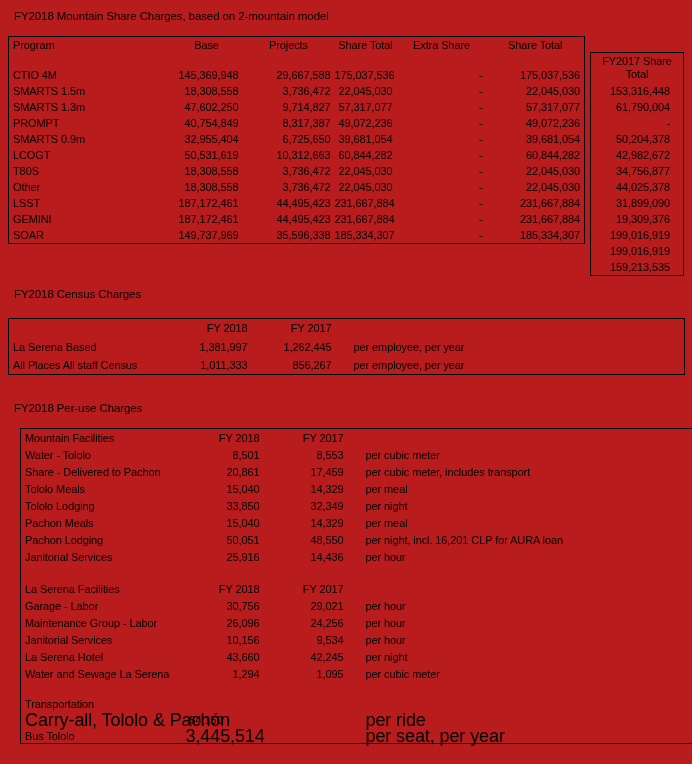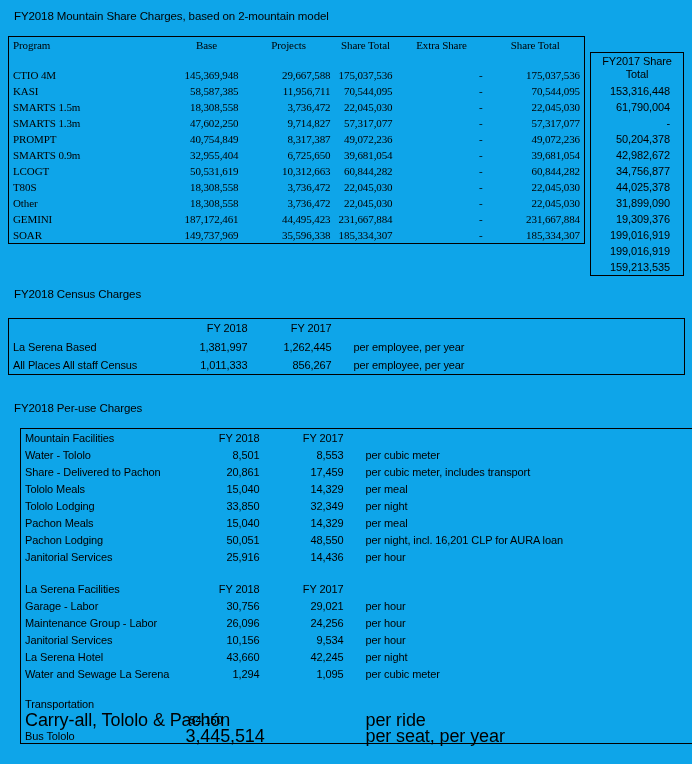--- a/index.html
+++ b/index.html
@@ -1,33 +1,33 @@
 <!DOCTYPE html>
 <html><head>
 <meta charset="utf-8">
 <style>
   html,body{margin:0;padding:0;background:#fff;}
-  #page{position:relative;width:692px;height:764px;background:#0ea5e9;
+  #page{position:relative;width:692px;height:764px;background:#b91c1c;
         font-family:"Liberation Sans",sans-serif;color:#000;letter-spacing:-0.1px;}
   .title{position:absolute;left:14px;font-size:11.5px;white-space:nowrap;}
   #title-share{top:10px;}
   #title-census{top:288px;}
   #title-peruse{top:402px;}
 
   table{border-collapse:collapse;table-layout:fixed;}
   .box{border:1px solid #000;}
   th,td{font-weight:normal;font-size:11px;padding:0;white-space:nowrap;overflow:visible;}
   .num{text-align:right;padding-right:4px;}
   .lbl{text-align:left;padding-left:4px;}
   .ctr{text-align:center;}
   .unit{text-align:left;padding-left:18px;}
 
   
   #share-wrap{position:absolute;top:36px;left:8px;width:678px;height:224px;}
-  #share-main{position:absolute;top:0;left:0;width:576px;font-family:Liberation Serif, serif;}
+  #share-main{position:absolute;top:0;left:0;width:576px;}
   #share-main tr.head th{height:28px;vertical-align:top;padding-top:2px;}
   #share-main tr.row{height:16px;line-height:16px;}
   #fy17-box{position:absolute;top:0;left:582px;width:94px;margin-top:16px;}
   #fy17-box th{height:28px;vertical-align:top;padding-top:2px;text-align:center;
                white-space:normal;line-height:13px;}
   #fy17-box tr.row{height:16px;line-height:16px;}
   #fy17-box td{text-align:right;padding-right:13px;}
 
   
   #census-table{position:absolute;top:318px;left:8px;width:676px;}
@@ -74,28 +74,20 @@
       </tr>
       <tr class="row">
         <td class="lbl">CTIO 4M</td>
         <td class="num">145,369,948</td>
         <td class="num">29,667,588</td>
         <td class="num">175,037,536</td>
         <td class="num">-</td>
         <td class="num">175,037,536</td>
       </tr>
       <tr class="row">
-        <td class="lbl">KASI</td>
-        <td class="num">58,587,385</td>
-        <td class="num">11,956,711</td>
-        <td class="num">70,544,095</td>
-        <td class="num">-</td>
-        <td class="num">70,544,095</td>
-      </tr>
-      <tr class="row">
         <td class="lbl">SMARTS 1.5m</td>
         <td class="num">18,308,558</td>
         <td class="num">3,736,472</td>
         <td class="num">22,045,030</td>
         <td class="num">-</td>
         <td class="num">22,045,030</td>
       </tr>
       <tr class="row">
         <td class="lbl">SMARTS 1.3m</td>
         <td class="num">47,602,250</td>
@@ -136,20 +128,28 @@
         <td class="num">-</td>
         <td class="num">22,045,030</td>
       </tr>
       <tr class="row">
         <td class="lbl">Other</td>
         <td class="num">18,308,558</td>
         <td class="num">3,736,472</td>
         <td class="num">22,045,030</td>
         <td class="num">-</td>
         <td class="num">22,045,030</td>
+      </tr>
+      <tr class="row">
+        <td class="lbl">LSST</td>
+        <td class="num">187,172,461</td>
+        <td class="num">44,495,423</td>
+        <td class="num">231,667,884</td>
+        <td class="num">-</td>
+        <td class="num">231,667,884</td>
       </tr>
       <tr class="row">
         <td class="lbl">GEMINI</td>
         <td class="num">187,172,461</td>
         <td class="num">44,495,423</td>
         <td class="num">231,667,884</td>
         <td class="num">-</td>
         <td class="num">231,667,884</td>
       </tr>
       <tr class="row">

